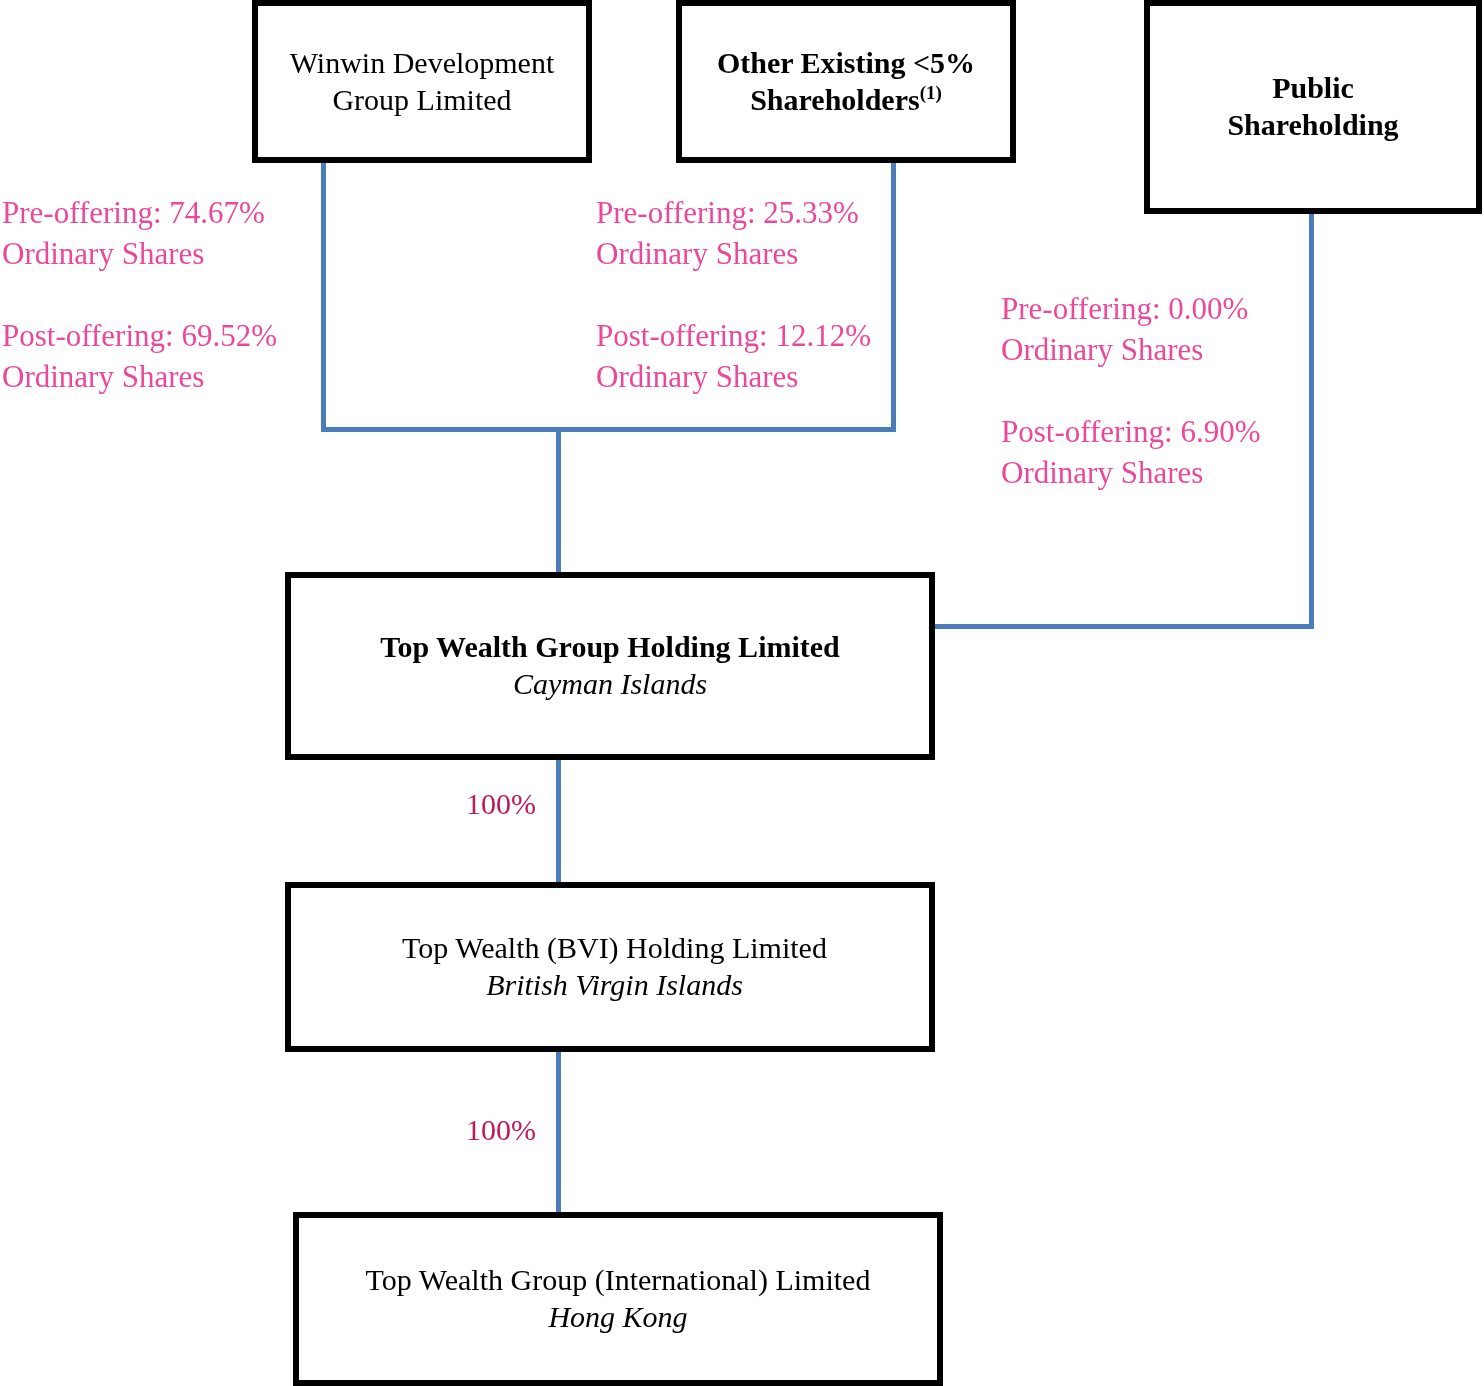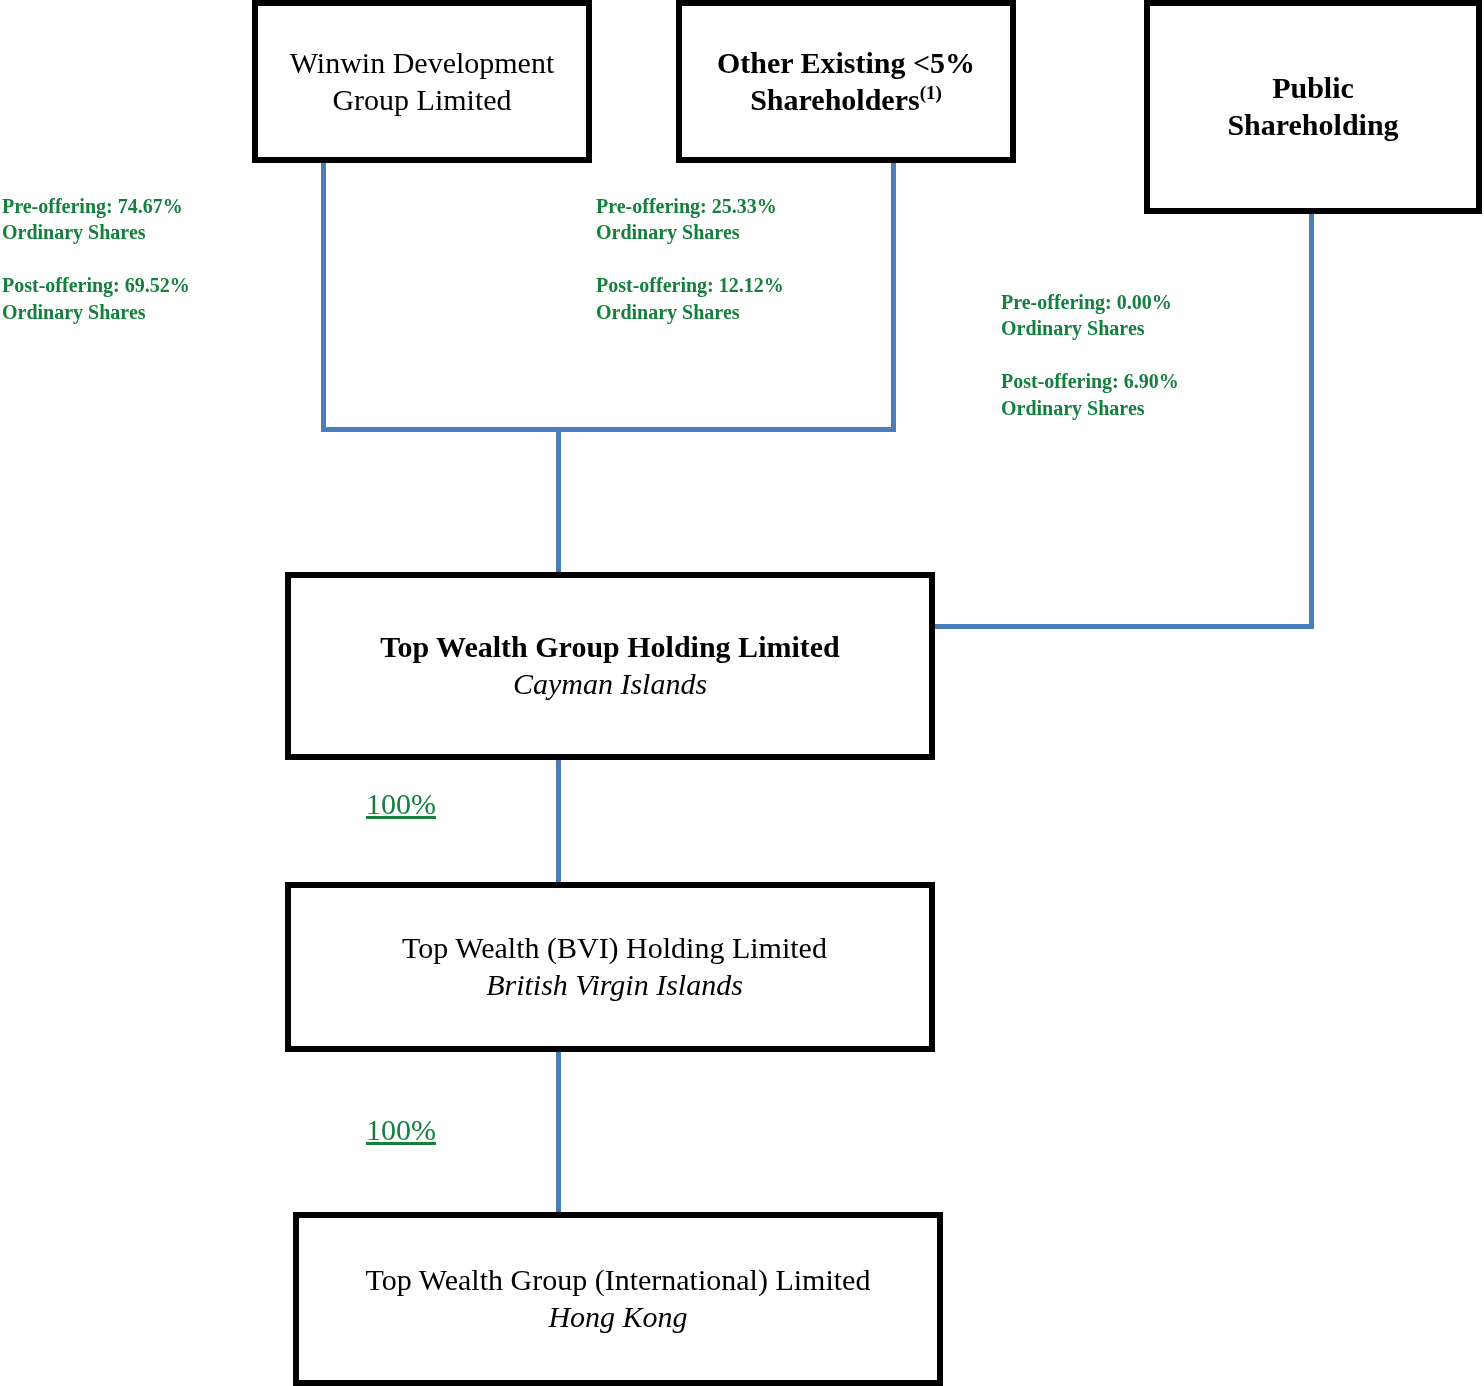--- a/index.html
+++ b/index.html
@@ -52,32 +52,30 @@
   .line {
     position: absolute;
     background: #4a7ebb;
   }
   .vline { width: 5px; }
   .hline { height: 5px; }
 
   
   .lbl {
     position: absolute;
-    font-size: 20px;
-    color: #15803d;
+    font-size: 31px;
+    color: #ec4899;
     line-height: 1.32;
     white-space: pre-line;
-    font-weight: bold;
   }
   .pct {
     position: absolute;
     font-size: 30px;
-    color: #15803d;
-    text-align: left;
-    text-decoration: underline;
+    color: #be185d;
+    text-align: right;
   }
 </style>
 </head>
 <body>
 
 <div id="canvas">
 
   <div class="line vline" style="left:321px; top:163px; height:269px;"></div>
 
   <div class="line vline" style="left:891px; top:163px; height:269px;"></div>

